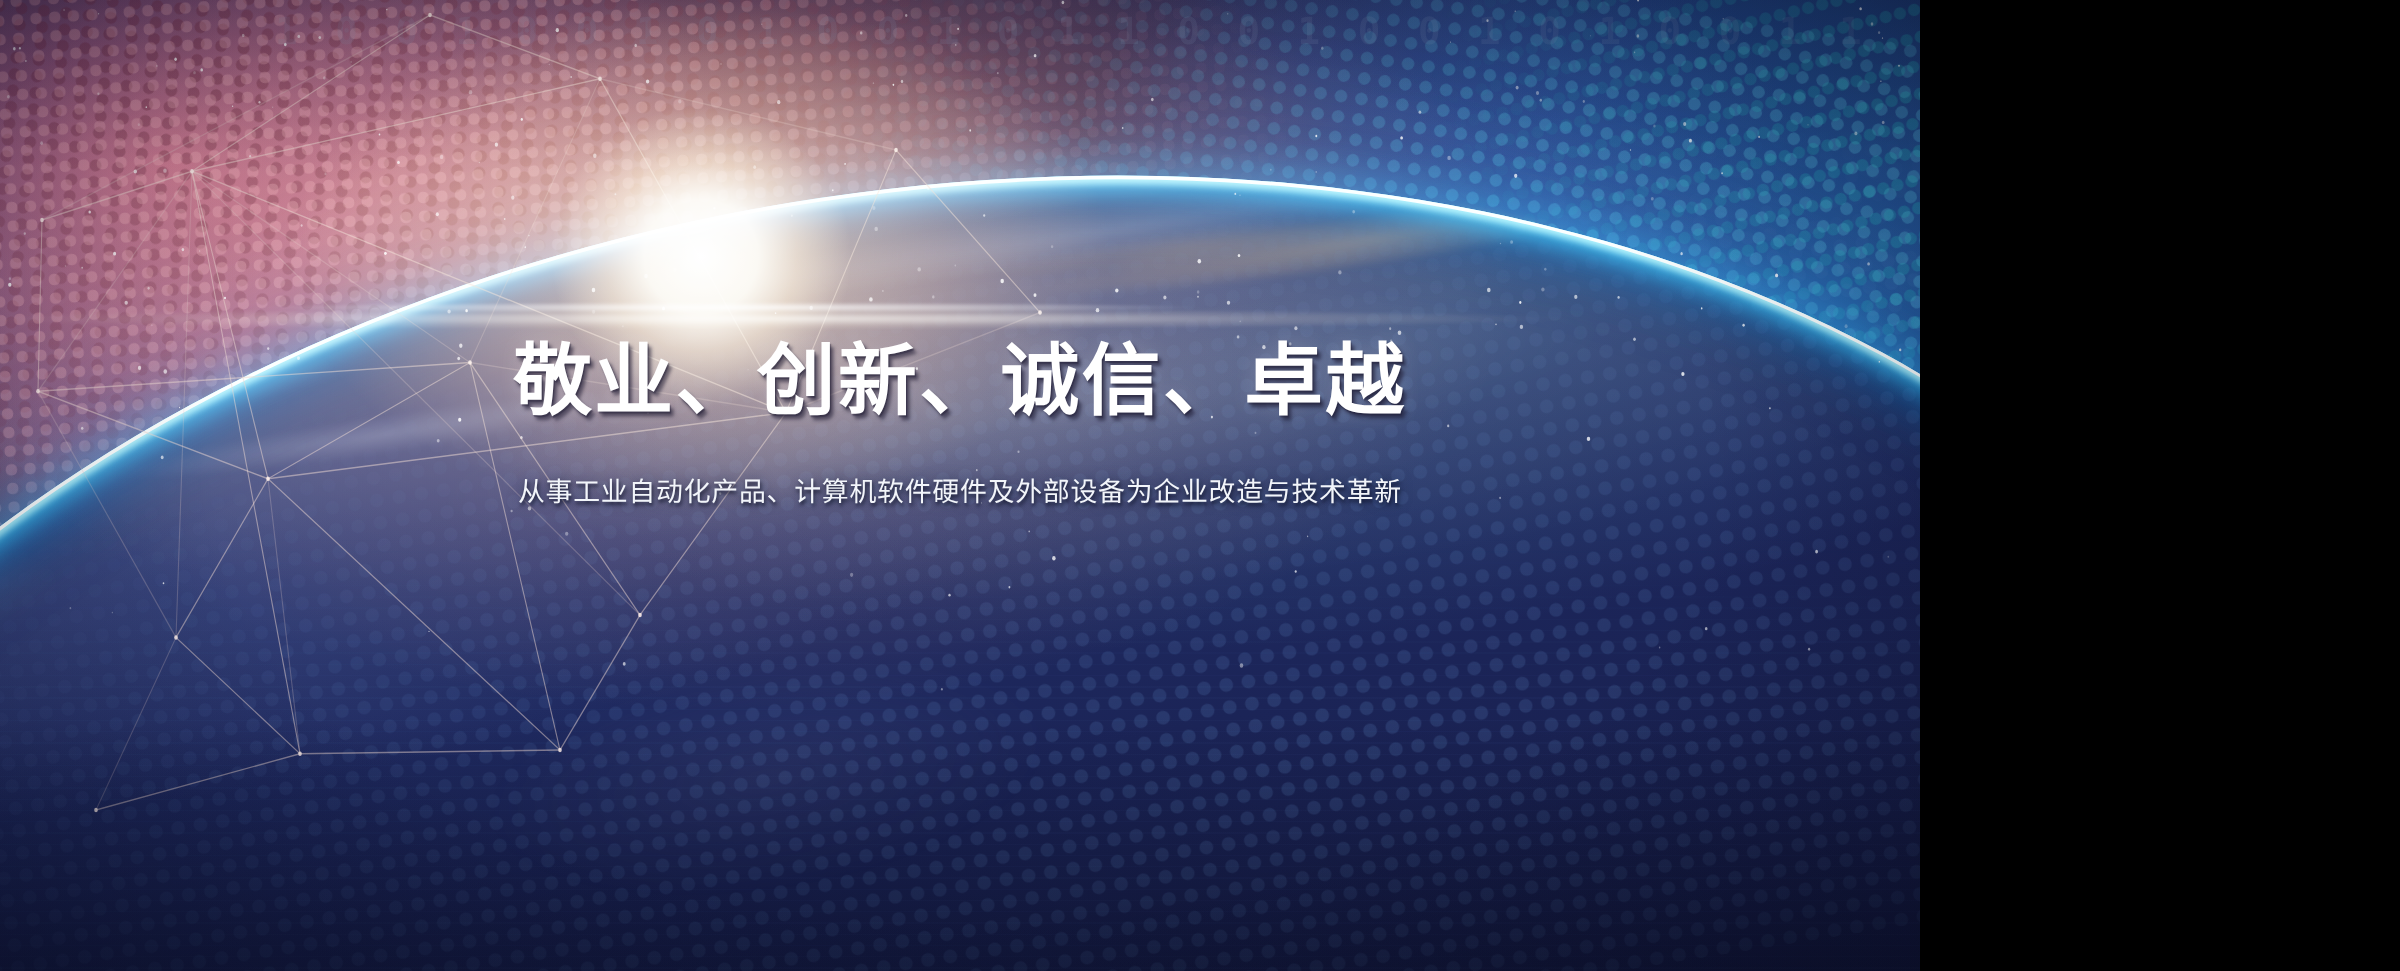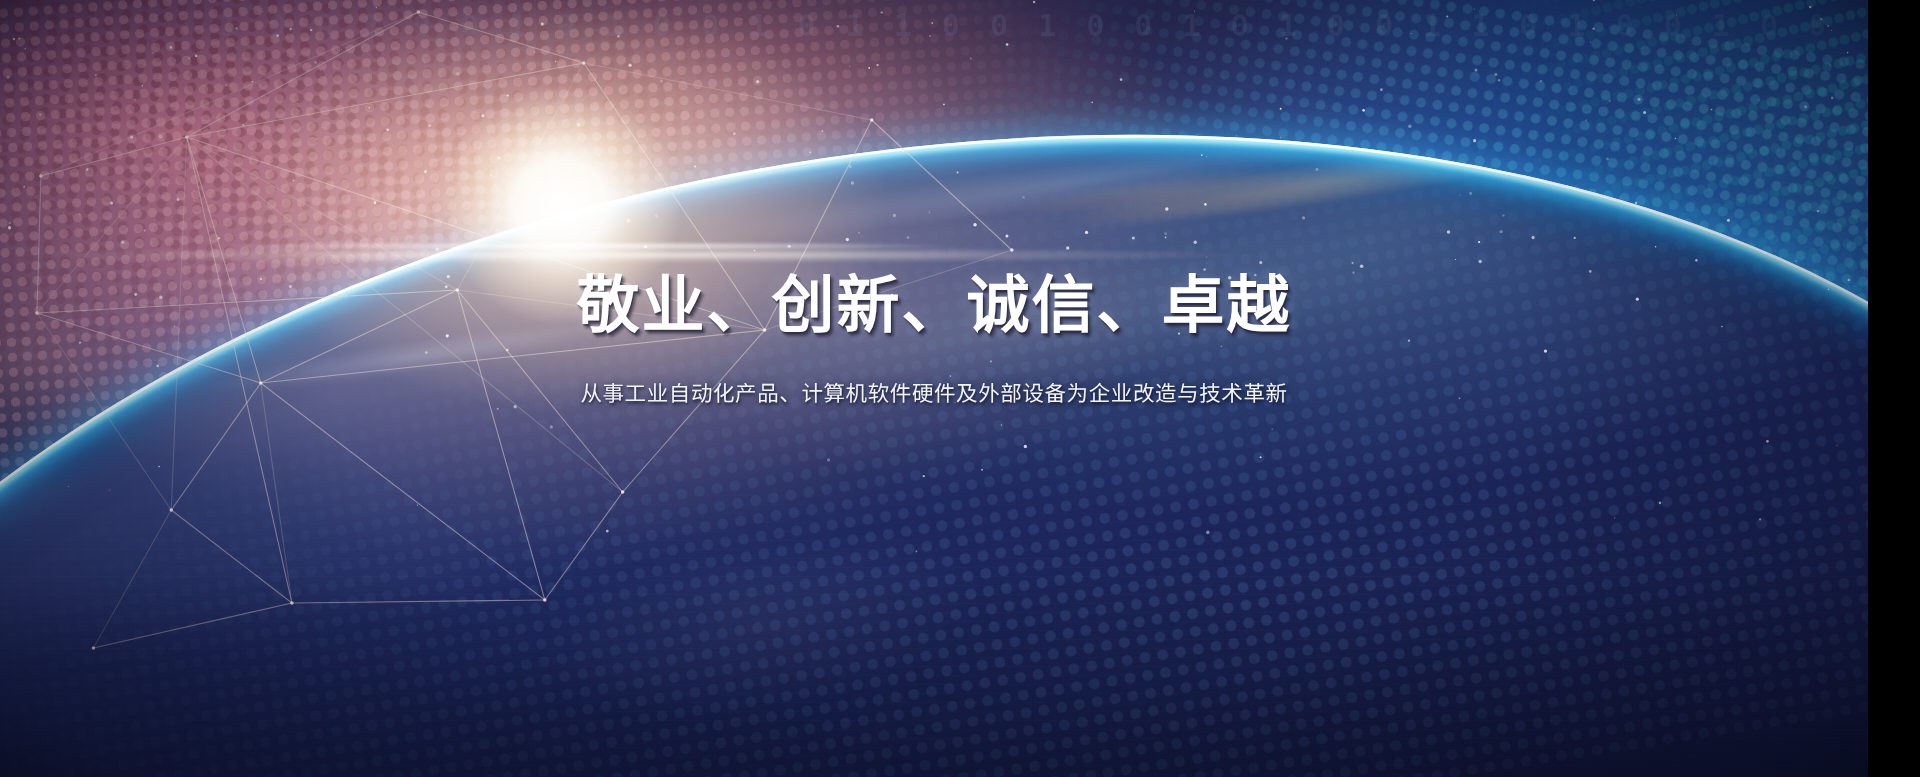--- a/index.html
+++ b/index.html
@@ -5,21 +5,21 @@
 <style>
   html, body {
     margin: 0;
     padding: 0;
     background: #000;
   }
   * { box-sizing: border-box; }
 
   .banner {
     position: relative;
-    width: 1868px;
+    width: 1536px;
     height: 777px;
     overflow: hidden;
     font-family: "Liberation Sans", "DejaVu Sans", sans-serif;
     background: #0f172a;
     user-select: none;
   }
 
   
   .layer {
     position: absolute;

